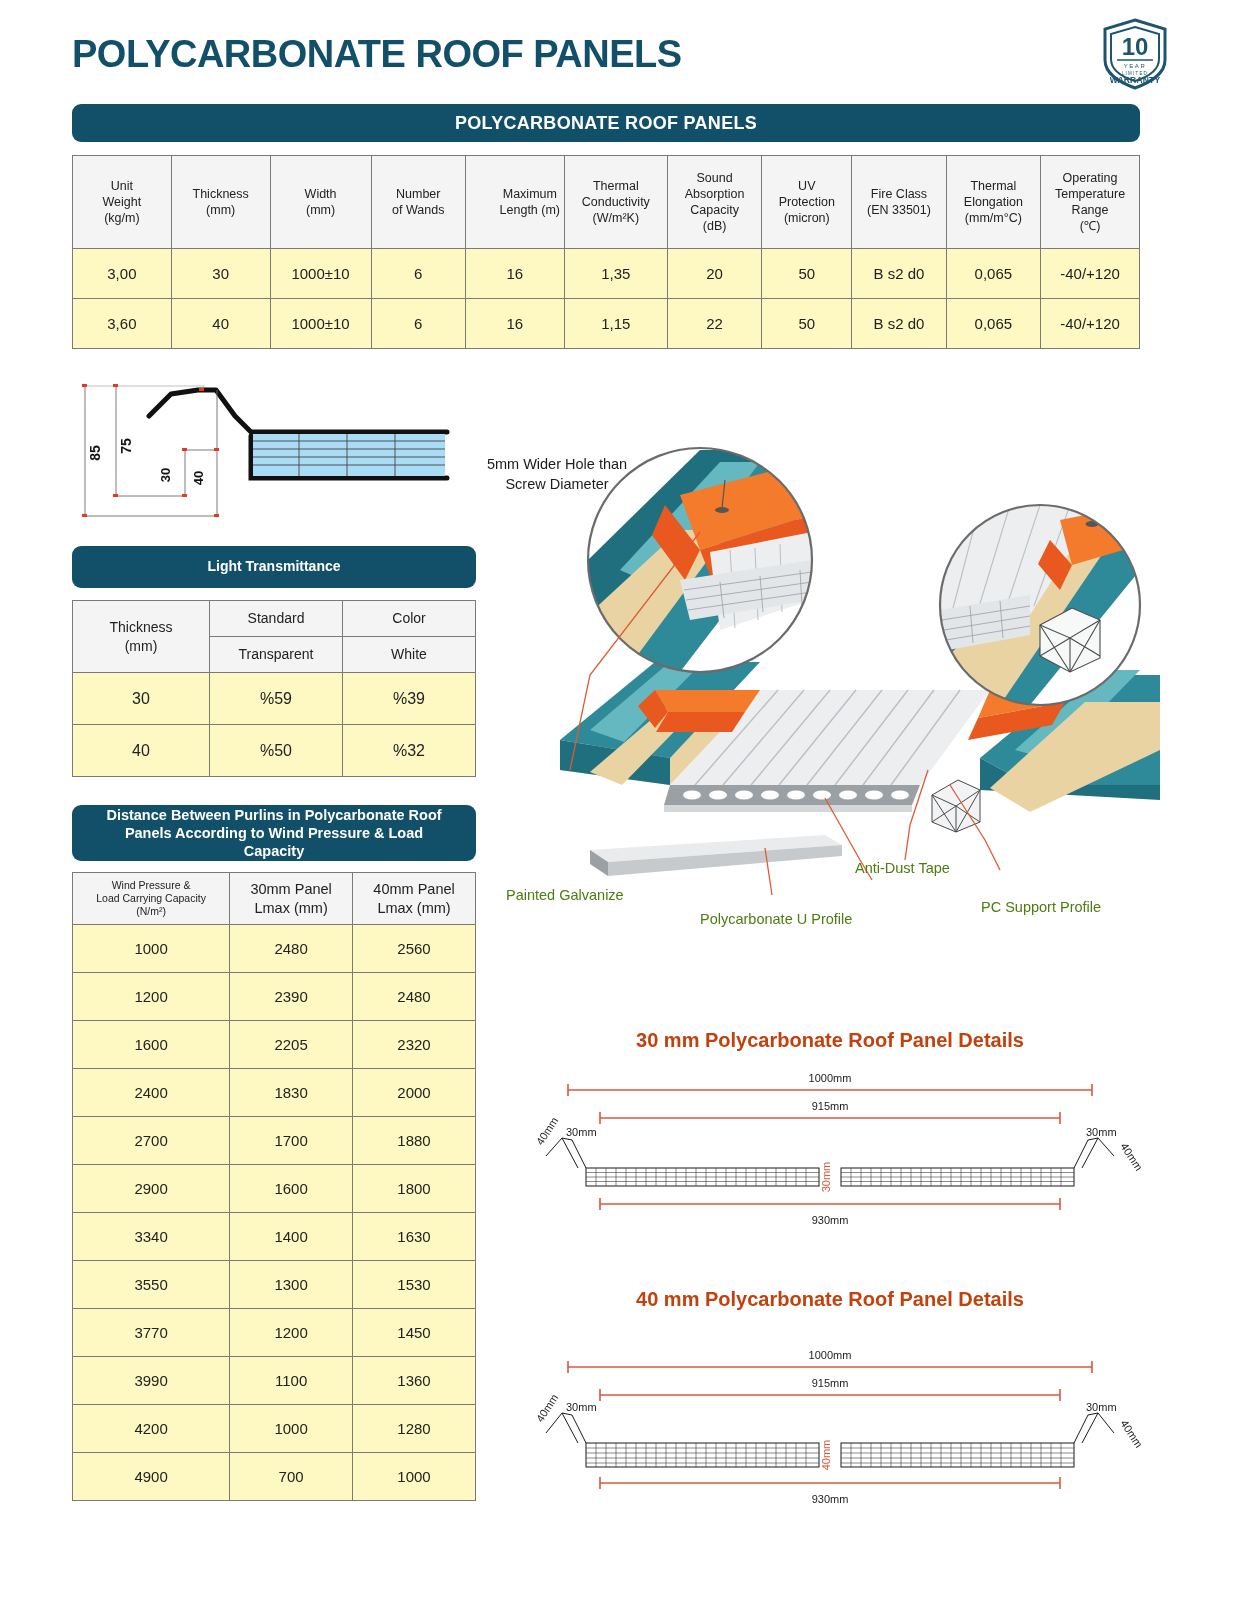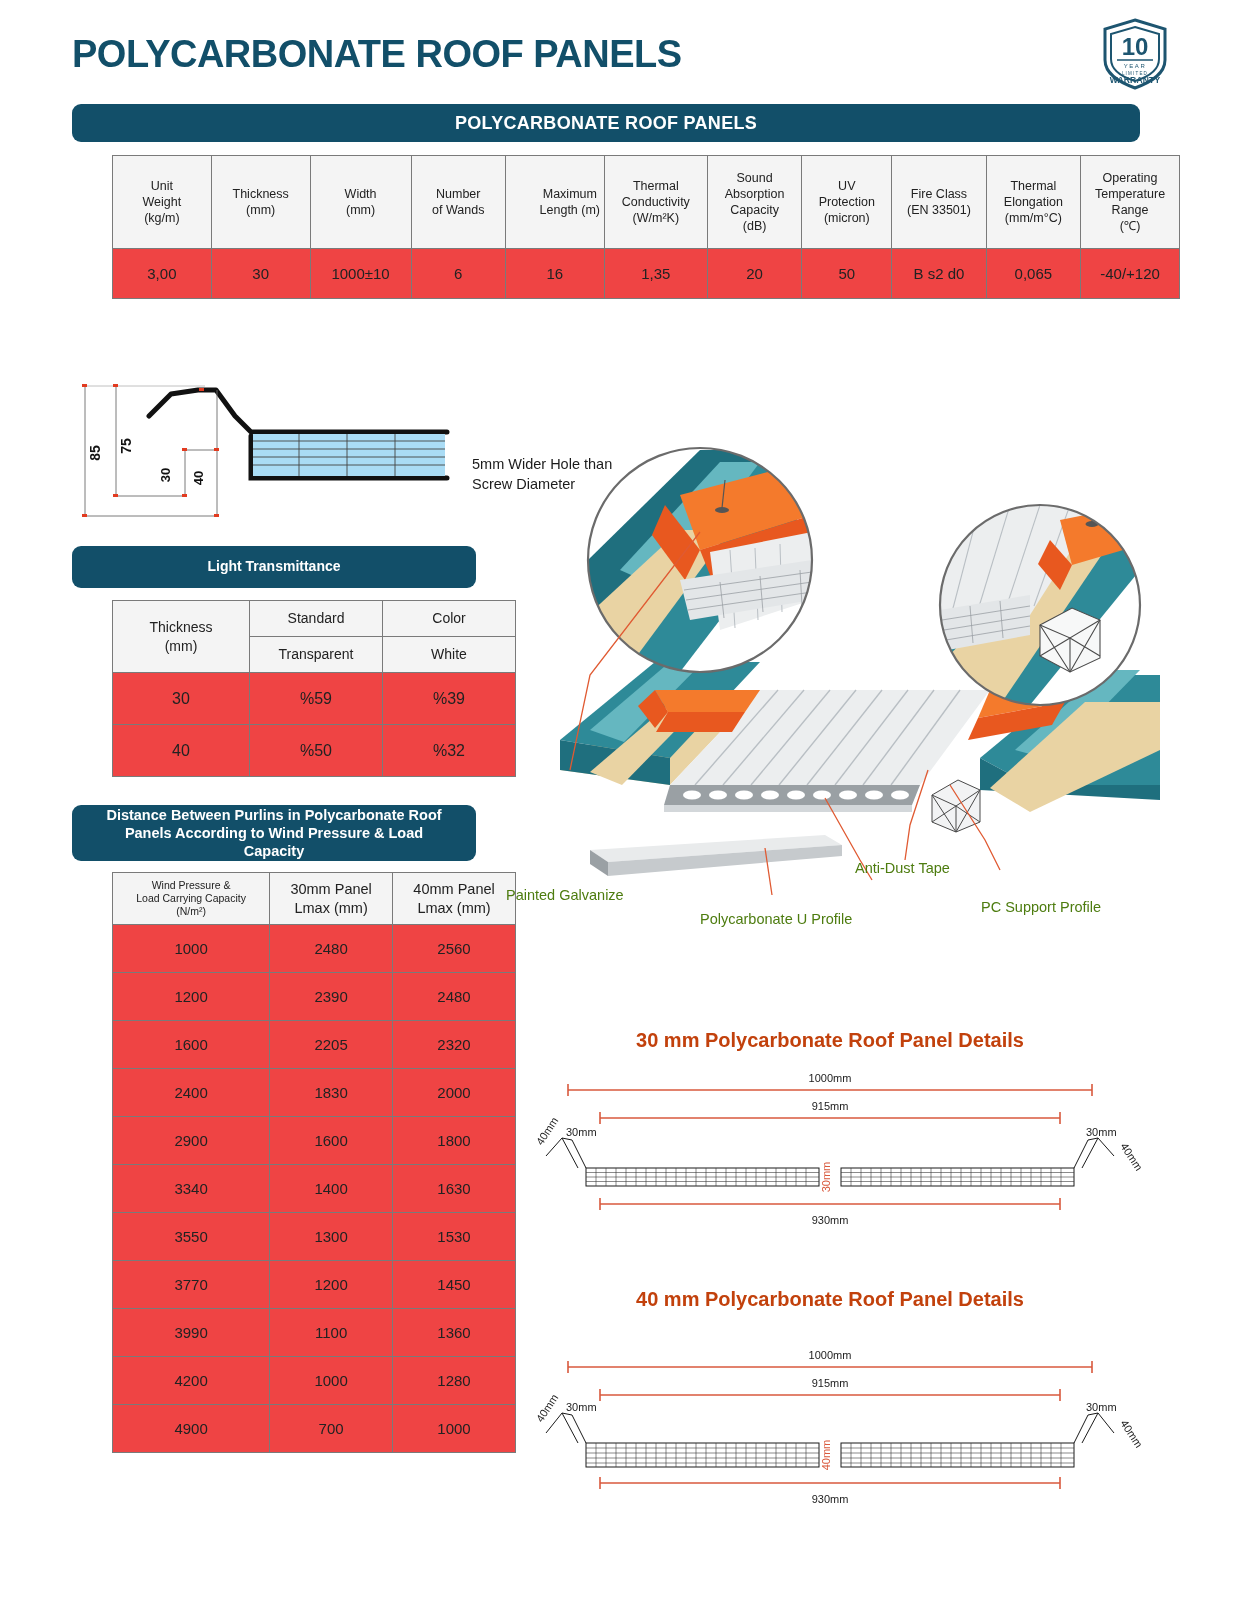--- a/index.html
+++ b/index.html
@@ -46,22 +46,21 @@
     left: 72px; top: 104px;
     width: 1068px; height: 38px;
     font-size: 18px;
     letter-spacing: 0.3px;
   }
 
   
   table.grid {
     border-collapse: collapse;
     table-layout: fixed;
-    background: #ef4444;
-    margin-left: 40px;
+    background: #fef9c3;
   }
   table.grid th, table.grid td {
     border: 1px solid #7a7a7a;
     text-align: center;
     vertical-align: middle;
     font-weight: normal;
     color: #222;
   }
   table.grid th {
     background: #f4f4f4;
@@ -90,20 +89,21 @@
     width: 390px; height: 165px;
   }
 
   
   #hole-note {
     position: absolute;
     left: 472px; top: 455px;
     width: 170px;
     font-size: 14.5px;
     line-height: 1.35;
+    text-align: center;
     color: #1c1c1c;
   }
 
   
   #lt-band {
     position: absolute;
     left: 72px; top: 546px;
     width: 404px; height: 42px;
     font-size: 14px;
   }
@@ -252,20 +252,33 @@
     </thead>
   <tbody>
       <tr>
         <td>3,00</td>
         <td>30</td>
         <td>1000±10</td>
         <td>6</td>
         <td>16</td>
         <td>1,35</td>
         <td>20</td>
+        <td>50</td>
+        <td>B s2 d0</td>
+        <td>0,065</td>
+        <td>-40/+120</td>
+      </tr>
+      <tr>
+        <td>3,60</td>
+        <td>40</td>
+        <td>1000±10</td>
+        <td>6</td>
+        <td>16</td>
+        <td>1,15</td>
+        <td>22</td>
         <td>50</td>
         <td>B s2 d0</td>
         <td>0,065</td>
         <td>-40/+120</td>
       </tr>
     </tbody>
 </table>
 
 <div id="profile-drawing">
   <svg width="390" height="165" viewBox="0 0 390 165">
@@ -386,20 +399,25 @@
       </tr>
       <tr>
         <td>1600</td>
         <td>2205</td>
         <td>2320</td>
       </tr>
       <tr>
         <td>2400</td>
         <td>1830</td>
         <td>2000</td>
+      </tr>
+      <tr>
+        <td>2700</td>
+        <td>1700</td>
+        <td>1880</td>
       </tr>
       <tr>
         <td>2900</td>
         <td>1600</td>
         <td>1800</td>
       </tr>
       <tr>
         <td>3340</td>
         <td>1400</td>
         <td>1630</td>

